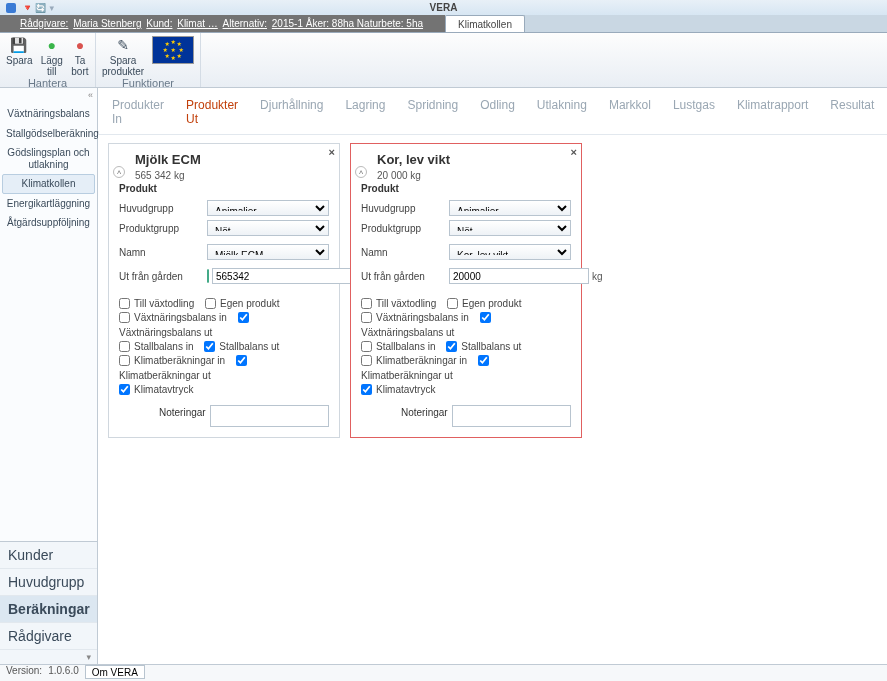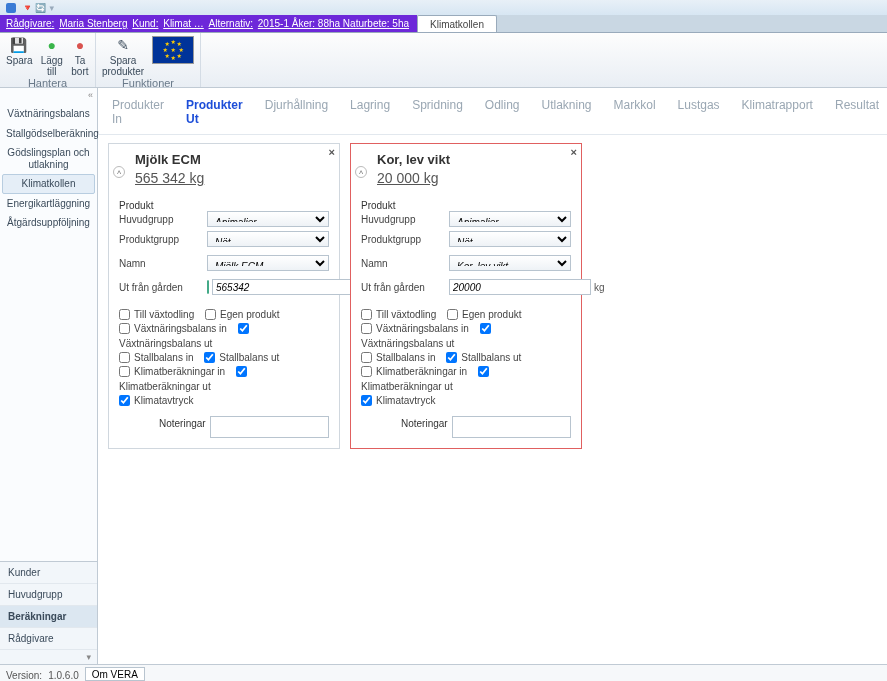--- a/index.html
+++ b/index.html
@@ -4,21 +4,21 @@
 <style>
 * { box-sizing: border-box; margin: 0; padding: 0; font-family: "Segoe UI", Tahoma, sans-serif; }
 body { width: 887px; height: 681px; background: #fff; overflow: hidden; font-size: 11px; color: #333; }
 
 .title-bar { height: 15px; background: linear-gradient(#e8f0f7,#d7e6f3); display: flex; align-items: center; padding: 0 6px; color: #9ab; font-size: 9px; }
 .title-bar .app-icon { width: 10px; height: 10px; background: #3a7bd5; border-radius: 2px; margin-right: 4px; }
 .title-bar .center-title { position: absolute; left: 0; right: 0; text-align: center; font-size: 10px; color: #888; }
 .title-bar .center-title b { color: #444; }
 
 .tabs-bar { height: 18px; background: #c9d7e3; border-bottom: 1px solid #9ab; display: flex; align-items: stretch; font-size: 10px; }
-.tabs-bar .breadcrumb { background: #6d28d9; color: #fff; padding: 2px 6px; display: flex; align-items: center; white-space: nowrap; }
+.tabs-bar .breadcrumb { background: #737373; color: #fff; padding: 2px 20px; display: flex; align-items: center; white-space: nowrap; }
 .tabs-bar .breadcrumb span { text-decoration: underline; margin-right: 2px; }
 .tabs-bar .tab-active { background: #fff; border: 1px solid #9ab; border-bottom: none; padding: 2px 12px; display: flex; align-items: center; color: #444; border-radius: 2px 2px 0 0;}
 
 .ribbon { height: 55px; background: linear-gradient(#fdfdfd,#e9eef4); border-bottom: 1px solid #c0cad4; display: flex; }
 .ribbon-group { border-right: 1px solid #d4dce5; padding: 3px 6px 1px; display: flex; flex-direction: column; }
 .ribbon-group .items { display: flex; gap: 8px; flex: 1; align-items: flex-start; }
 .ribbon-group .label { text-align: center; font-size: 11px; color: #6a7a8a; }
 .ribbon-btn { display: flex; flex-direction: column; align-items: center; cursor: pointer; font-size: 10px; color: #3a4a5a; line-height: 1.05; }
 .ribbon-btn .ico { width: 18px; height: 18px; margin-bottom: 2px; display: flex; align-items: center; justify-content: center; font-size: 14px; }
 .ico-save { color: #2a7ab0; }
@@ -26,60 +26,61 @@
 .ico-del { color: #d9534f; }
 .eu-flag { width: 42px; height: 28px; background: #003399; display: flex; align-items: center; justify-content: center; position: relative; border: 1px solid #999; }
 .eu-flag::after { content:"★"; color:#ffcc00; font-size:6px; position:absolute; text-shadow: 8px 0 #ffcc00,-8px 0 #ffcc00,0 8px #ffcc00,0 -8px #ffcc00,6px 6px #ffcc00,-6px 6px #ffcc00,6px -6px #ffcc00,-6px -6px #ffcc00; }
 
 .main-row { display: flex; height: 576px; }
 .sidebar { width: 98px; border-right: 1px solid #c0cad4; display: flex; flex-direction: column; background: #fafcfe;}
 .side-top { flex: 1; padding-top: 4px; }
 .side-top .nav-item { padding: 4px 6px; font-size: 10px; color: #3a4a5a; cursor: pointer; white-space: normal; line-height: 1.15; text-align: center; }
 .side-top .nav-item.sel { background: #e5eef7; border: 1px solid #b8cde0; border-radius: 2px; margin: 0 2px; padding: 3px 4px;}
 .side-bottom { border-top: 1px solid #c0cad4; }
-.side-bottom .nav-item2 { padding: 5px 8px; font-size: 10px; color: #3a4a5a; cursor: pointer; border-bottom: 1px solid #e2e8ee; background:#f2f6fa;}
+.side-bottom .nav-item2 { padding: 5px 8px; font-size: 14px; color: #3a4a5a; cursor: pointer; border-bottom: 1px solid #e2e8ee; background:#f2f6fa;}
 .side-bottom .nav-item2.sel { background: #dce7f1; font-weight: 600; }
 .side-bottom .collapse-chev { text-align: right; padding: 2px 6px; color: #888; font-size: 9px; background:#f2f6fa;}
 
 .content { flex: 1; display: flex; flex-direction: column; }
 .inner-tabs { display: flex; gap: 22px; padding: 10px 14px 8px; border-bottom: 1px solid #e2e8ee; font-size: 12px; color: #9aa7b3; }
 .inner-tabs .itab { cursor: pointer; }
-.inner-tabs .itab.active { color: #1d4ed8; font-weight: 700; }
+.inner-tabs .itab.active { color: #c2410c; font-weight: 400; }
 
 .cards-area { flex: 1; padding: 8px 10px; display: flex; gap: 10px; align-items: flex-start; overflow: auto; background:#fff;}
 .card { width: 232px; border: 1px solid #d0d7de; background: #fff; position: relative; padding: 8px 10px 10px; }
 .card.active { border: 1px solid #e06060; }
 .card .close { position: absolute; top: 2px; right: 4px; color: #555; font-size: 11px; cursor: pointer; font-weight:bold;}
 .card .collapse-ico { position: absolute; top: 22px; left: 4px; width: 12px; height: 12px; border: 1px solid #bbb; border-radius: 50%; display: flex; align-items: center; justify-content: center; font-size: 8px; color: #777; cursor: pointer; }
 .card h3 { font-size: 13px; font-weight: 700; margin-left: 16px; color: #333;}
-.card .sub { font-size: 14px; color: #555; margin: 3px 0 14px 16px; text-decoration: underline; }
-.card .section-label { font-size: 10px; font-weight: 400; }
+.card .sub { font-size: 10px; color: #555; margin: 3px 0 2px 16px; }
+.card .section-label { font-size: 10px; font-weight: 700; margin-bottom: 6px; }
 .form-row { display: flex; align-items: center; margin-bottom: 4px; font-size: 10px; }
 .form-row label { flex: 0 0 88px; padding-right: 4px; color: #444; }
-.form-row select, .form-row input[type=text] { flex: 1; height: 16px; border: 1px solid #b8c4cf; font-size: 10px; padding: 4px 3px; background: #fff; font-style: italic; }
+.form-row select, .form-row input[type=text] { flex: 1; height: 16px; border: 1px solid #b8c4cf; font-size: 10px; padding: 4px 3px; background: #fff; }
 .form-row select { background: linear-gradient(#fff,#eef2f6); }
 .form-row .unit { margin-left: 3px; color: #555; }
 .icon-calc { width: 14px; height: 14px; background:#5c9; border:1px solid #4a8; display:inline-block; margin-right:3px; border-radius:2px;}
 .chk-grid { margin-top: 14px; font-size: 10px; }
 .chk-row { display: flex; align-items: center; gap: 4px; margin-bottom: 3px; flex-wrap: wrap;}
 .chk-row input[type=checkbox] { width: 11px; height: 11px; }
 .chk-row .chk-label { color: #444; }
 .notes-row { display: flex; align-items: flex-start; margin-top: 10px; font-size: 10px; }
 .notes-row label { margin-right: 4px; padding-top:2px;padding-left:40px;}
 .notes-row textarea { flex: 1; height: 22px; border: 1px solid #b8c4cf; resize: none; font-size: 10px; }
 
-.status-bar { height: 17px; border-top: 1px solid #c0cad4; display: flex; align-items: flex-end; font-size: 10px; background: #f6f8fa; padding: 0 6px; gap: 6px; color:#555;}
+.status-bar { height: 17px; border-top: 1px solid #c0cad4; display: flex; align-items: flex-start; font-size: 10px; background: #f6f8fa; padding: 0 6px; gap: 6px; color:#555;}
 .status-bar .btn-about { border: 1px solid #b8c4cf; padding: 0 6px; background: #fff; cursor: pointer; height:14px; font-size:10px;}
 </style>
 </head>
 <body>
 
 <div class="title-bar">
   <div class="app-icon"></div>
   <span style="margin-left:2px">🔻 🔄 ▾</span>
+  <div class="center-title"><b>VERA</b></div>
 </div>
 
 <div class="tabs-bar">
   <div class="breadcrumb">
     <span>Rådgivare:</span>&nbsp;<span>Maria Stenberg</span>&nbsp;
     <span>Kund:</span>&nbsp;
     <span>Klimat …</span>&nbsp;
     <span>Alternativ:</span>&nbsp;<span>2015-1 Åker: 88ha Naturbete: 5ha</span>
   </div>
   <div class="tab-active">Klimatkollen</div>

